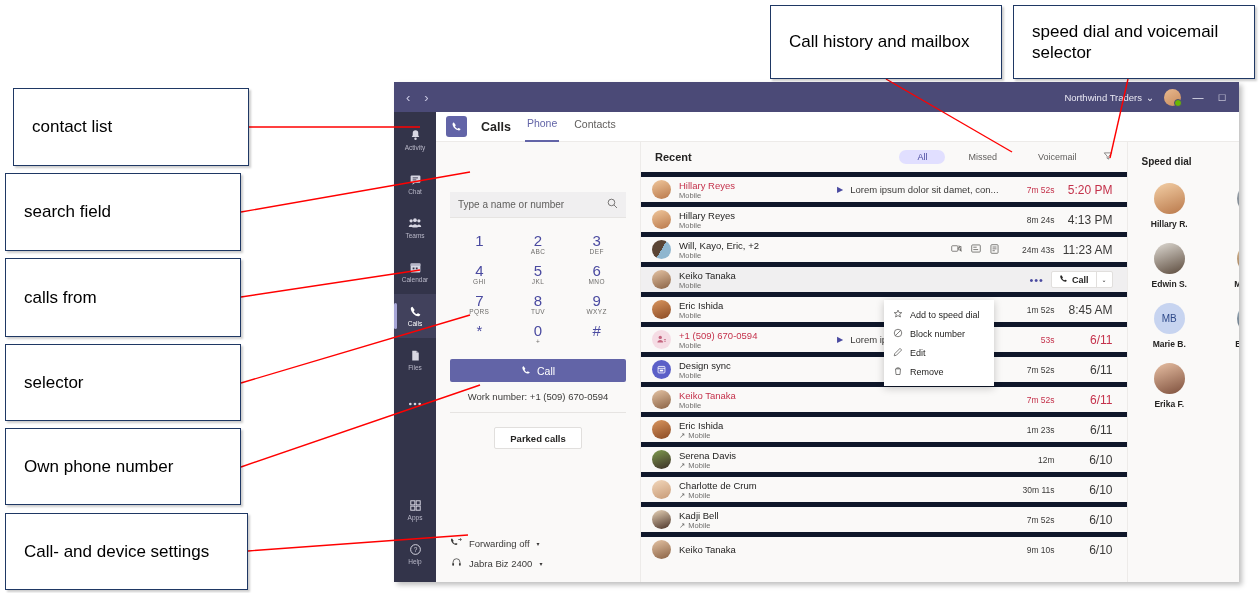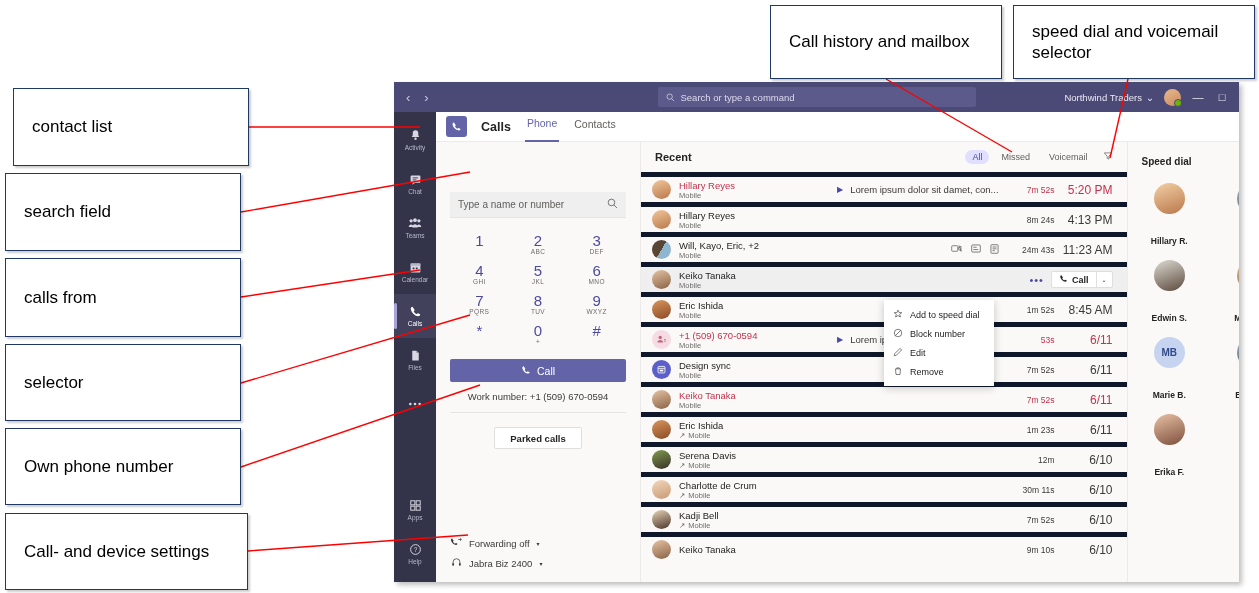--- a/index.html
+++ b/index.html
@@ -139,21 +139,21 @@
 
   
   .recent{ flex:1; background:#faf9f8; display:flex; flex-direction:column; min-width:0; position:relative; }
   .recent-head{
     height:30px; display:flex; align-items:center; padding:0 14px 0 14px;
     justify-content:space-between;
   }
   .recent-title{ font-size:11px; font-weight:bold; color:#252423; }
   .pills{ display:flex; align-items:center; gap:5px; }
   .pill{
-    font-size:9px; color:#605e5c; padding:2px 7px; border-radius:9px; background:transparent;
+    font-size:9px; color:#605e5c; padding:2px 18px; border-radius:9px; background:transparent;
   }
   .pill.active{ background:#e1dfff; color:#4a4aa0; }
   .filter-ico{ font-size:10px; color:#605e5c; margin-left:3px; }
 
   .rows{ flex:1; overflow:hidden; }
   .row{
     height:30px; display:flex; align-items:center; padding:0 14px 0 11px;
     border-top:5px solid #0f172a; gap:8px; position:relative;
   }
   .row.sel{ background:#f0eff0; }
@@ -190,25 +190,25 @@
   .ctxitem{ height:19px; display:flex; align-items:center; gap:7px; padding:0 9px; font-size:9px; color:#252423; }
   .ctxico{ width:10px; text-align:center; font-size:9px; color:#484644; }
 
   
   .speed{
     width:168px; flex:0 0 168px; background:#faf9f8; border-left:1px solid #edebe9;
     padding:14px 0 0;
   }
   .speed-title{ font-size:10px; font-weight:bold; color:#252423; padding-left:14px; }
   .sdgrid{ display:grid; grid-template-columns:1fr 1fr; row-gap:14px; margin-top:16px; }
-  .sdcell{ display:flex; flex-direction:column; align-items:center; gap:22px; }
+  .sdcell{ display:flex; flex-direction:column; align-items:center; gap:5px; }
   .sdav{
     width:31px; height:31px; border-radius:50%; overflow:hidden;
     display:flex; align-items:center; justify-content:center;
-    font-size:10px; font-weight:bold;
+    font-size:10px; font-weight:normal;
   }
   .sdname{ font-size:8.5px; color:#252423; font-weight:bold; }
 </style>
 </head>
 <body>
 
 <svg class="leaders">
   <g stroke="#ff0000" stroke-width="1.4" fill="none">
     <line x1="241" y1="127" x2="420" y2="127"></line>
     <line x1="241" y1="212" x2="470" y2="172"></line>
@@ -246,27 +246,20 @@
   <span>speed dial and voicemail selector</span>
 </div>
 
 <div class="teams">
 
   <div class="titlebar">
     <div class="navarrows">
       <span>‹</span>
       <span>›</span>
     </div>
-    <div class="searchbar">
-      <svg width="9" height="9" viewBox="0 0 16 16">
-        <circle cx="6.5" cy="6.5" r="4.8" fill="none" stroke="#dcdbee" stroke-width="1.3"></circle>
-        <line x1="10" y1="10" x2="14.5" y2="14.5" stroke="#dcdbee" stroke-width="1.3"></line>
-      </svg>
-      <span>Search or type a command</span>
-    </div>
     <div class="titleright">
       <span class="tenant">
         <span>Northwind Traders</span>
         <span>⌄</span>
       </span>
       <span class="avatar-top"></span>
       <span class="winbtn">—</span>
       <span class="winbtn">□</span>
     </div>
   </div>

